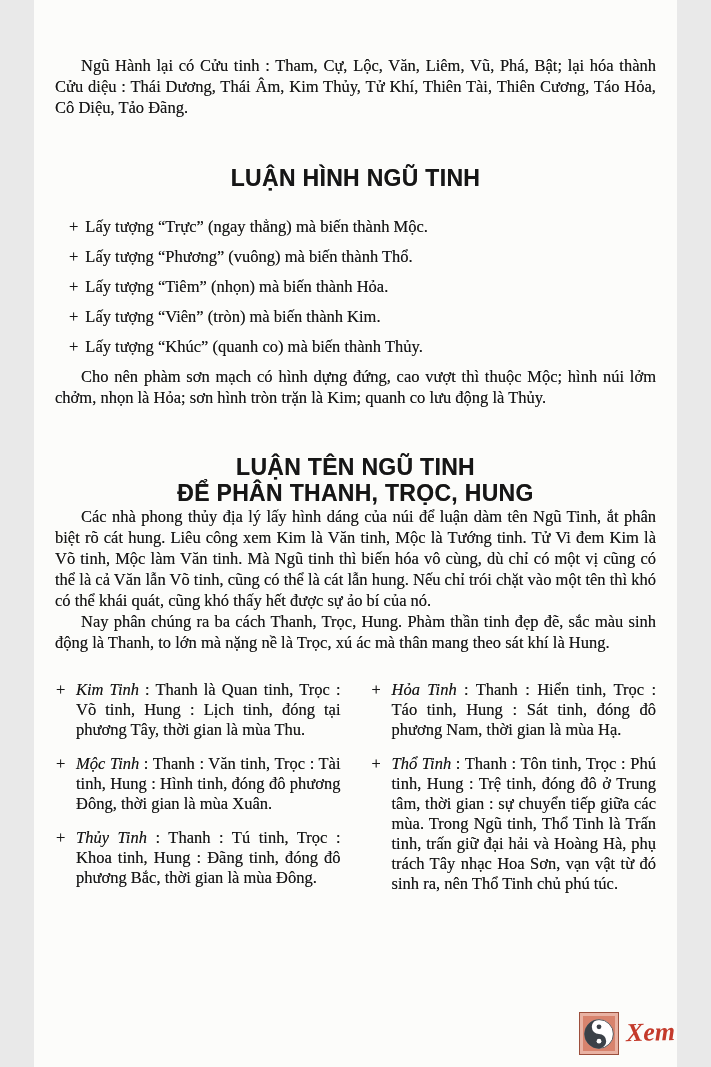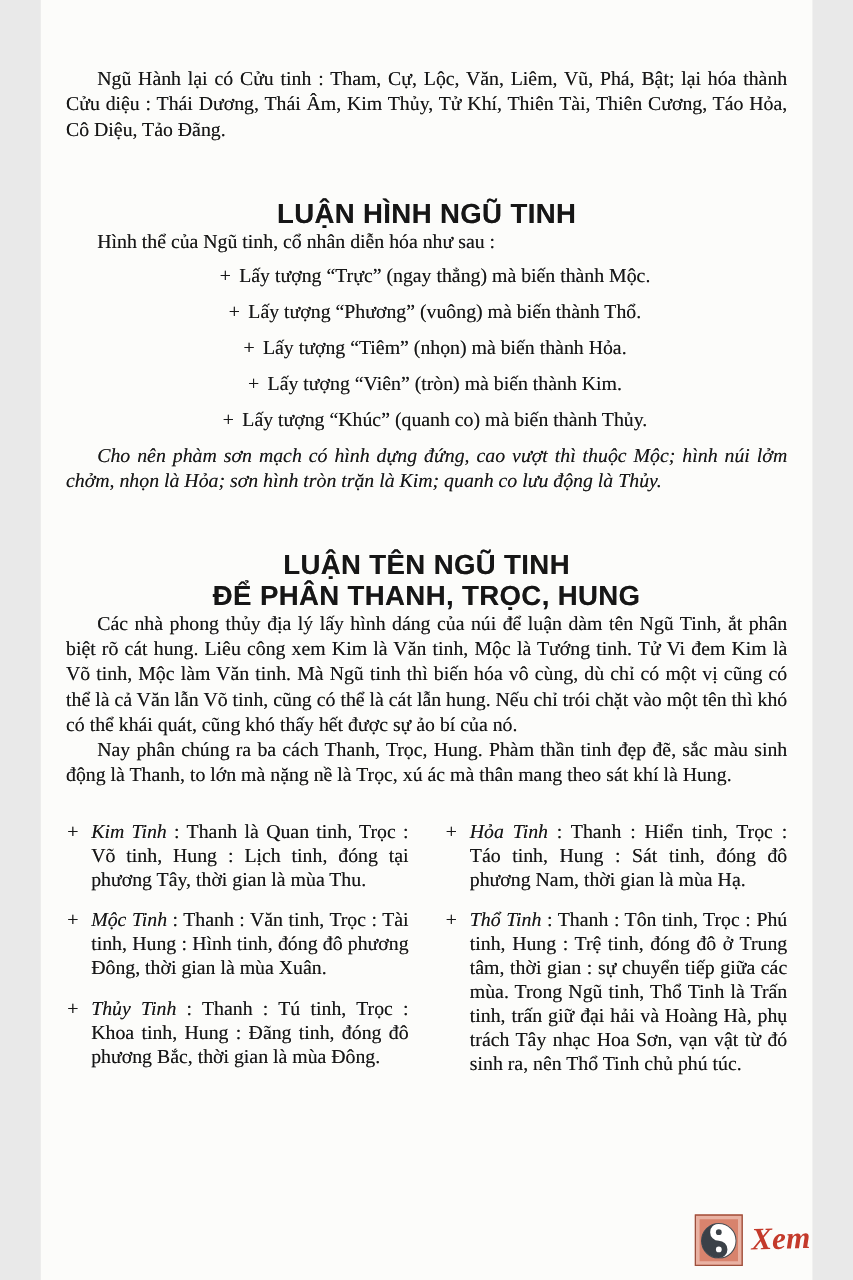--- a/index.html
+++ b/index.html
@@ -18,24 +18,24 @@
   p.body{margin:0;font-size:16.5px;line-height:21px;text-align:justify;}
   .indent{text-indent:26px;}
   .h-sec{
     margin:0;text-align:center;
     font-family:"Liberation Sans","DejaVu Sans",sans-serif;
     font-weight:bold;font-size:23px;line-height:26px;letter-spacing:.3px;
   }
   .h1-sec{margin-top:47px;}
   .h2-sec{margin-top:46px;}
   .lead{margin-top:24px;}
-  ul.plus-list{list-style:none;margin:7px 0 0 0;padding:0 0 0 14px;text-align:center;}
+  ul.plus-list{list-style:none;margin:25px 0 0 0;padding:0 0 0 14px;}
   ul.plus-list li{font-size:16.5px;line-height:21px;margin-bottom:9px;}
   ul.plus-list .marker{margin-right:7px;}
-  .p-chonen{margin-top:2px;font-style:italic;}
+  .p-chonen{margin-top:2px;}
   .p-hinhthe{margin-top:10px;}
   .p-cacnha{margin-top:27px;line-height:19.5px;}
   .p-nayphan{margin-top:13px;line-height:20px;}
   .columns{display:flex;gap:30px;margin-top:27px;}
   .col{flex:1;min-width:0;}
   .star-item{
     position:relative;padding-left:21px;
     font-size:16.5px;line-height:20px;text-align:justify;
     margin-bottom:14px;
   }
@@ -68,21 +68,20 @@
 </style>
 </head>
 <body>
 
 <div class="page">
 
   <p class="body indent">Ngũ Hành lại có Cửu tinh : Tham, Cự, Lộc, Văn, Liêm, Vũ, Phá, Bật; lại hóa thành Cửu diệu : Thái Dương, Thái Âm, Kim Thủy, Tử Khí, Thiên Tài, Thiên Cương, Táo Hỏa, Cô Diệu, Tảo Đãng.</p>
 
   <h1 class="h-sec h1-sec">LUẬN HÌNH NGŨ TINH</h1>
 
-  <p class="body indent lead">Hình thể của Ngũ tinh, cổ nhân diễn hóa như sau :</p>
 
   <ul class="plus-list">
     <li><span class="marker">+</span><span>Lấy tượng “Trực” (ngay thẳng) mà biến thành Mộc.</span></li>
     <li><span class="marker">+</span><span>Lấy tượng “Phương” (vuông) mà biến thành Thổ.</span></li>
     <li><span class="marker">+</span><span>Lấy tượng “Tiêm” (nhọn) mà biến thành Hỏa.</span></li>
     <li><span class="marker">+</span><span>Lấy tượng “Viên” (tròn) mà biến thành Kim.</span></li>
     <li><span class="marker">+</span><span>Lấy tượng “Khúc” (quanh co) mà biến thành Thủy.</span></li>
   </ul>
 
   <p class="body indent p-chonen">Cho nên phàm sơn mạch có hình dựng đứng, cao vượt thì thuộc Mộc; hình núi lởm chởm, nhọn là Hỏa; sơn hình tròn trặn là Kim; quanh co lưu động là Thủy.</p>

